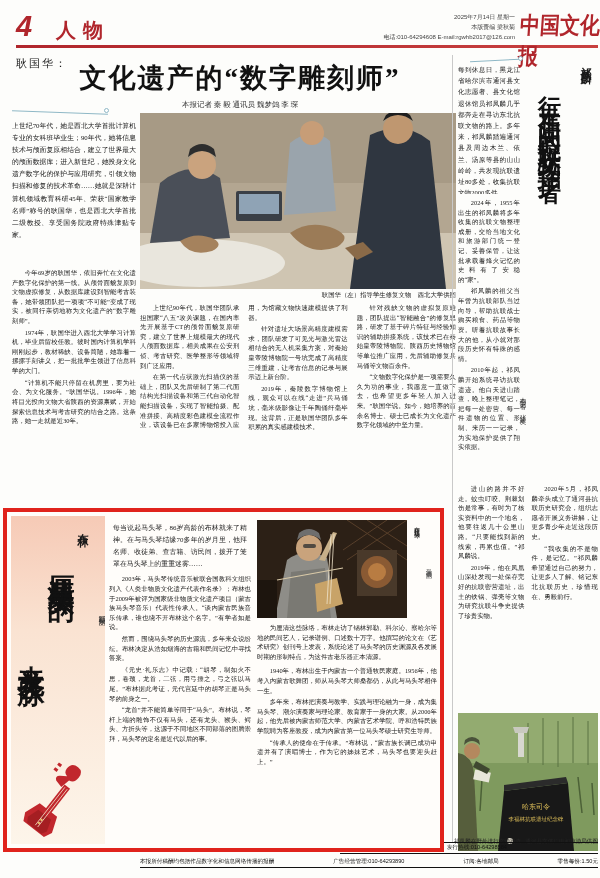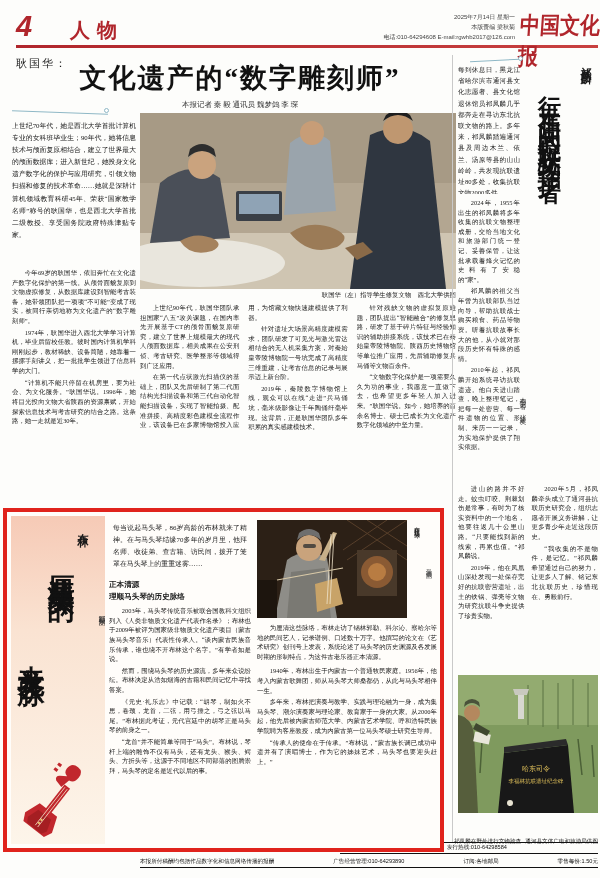--- a/index.html
+++ b/index.html
@@ -10,21 +10,21 @@
     font-family:"Liberation Serif", serif; color:#1a1a1a;
   }
   .abs { position:absolute; }
   .vtext { writing-mode:vertical-rl; text-orientation:upright; }
   p { margin:0 0 2px 0; text-indent:2em; }
   .jt { text-align:justify; }
 
   
   .page-num { left:16px; top:10px; font-size:29px; font-weight:bold; color:#b0262c;
               font-family:"Liberation Sans",sans-serif; font-style:italic;}
-  .section-title { left:70px; top:17px; font-size:20px; font-weight:bold; color:#b0262c;
+  .section-title { left:56px; top:17px; font-size:20px; font-weight:bold; color:#b0262c;
               letter-spacing:7px; }
   .red-rule { left:16px; top:45px; width:582px; height:3px;
               background:linear-gradient(90deg,#b0262c,#c8403f); }
   .header-meta { left:300px; top:12px; width:215px; text-align:right;
               font-size:6px; line-height:1.7; color:#444;
               font-family:"Liberation Sans",sans-serif;}
   .masthead { left:519px; top:14px; width:80px; font-size:20px; font-weight:bold;
               color:#b0262c; transform:skewX(-4deg) scaleY(1.15); letter-spacing:0px; }
 
   
@@ -52,21 +52,21 @@
   .ra-byline { left:518px; top:392px; font-size:6.5px; color:#333; letter-spacing:2px;}
   .ra-intro { left:458px; top:64px; width:62px; height:130px; font-size:6.6px; line-height:1.7;
               overflow:hidden;}
   .ra-qline { left:470px; top:60px; width:50px; height:1px; background:#8fb8c6; transform:rotate(-3deg);}
   .ra-qdot  { left:518px; top:56px; width:5px; height:5px; border:1px solid #8fb8c6;
               border-radius:50%; background:#fff;}
   .ra-body-top { left:458px; top:198px; width:62px; height:280px; font-size:6.4px;
               line-height:1.5; overflow:hidden;}
   .ra-body-bottom { left:458px; top:484px; width:140px; height:208px; font-size:6.4px;
               line-height:1.5; column-count:2; column-gap:7px; overflow:hidden;}
-  .ra-photo { left:458px; top:675px; width:140px; height:138px;}
+  .ra-photo { left:458px; top:713px; width:140px; height:138px;}
   .ra-caption { left:454px; top:838px; width:144px; font-size:5.6px; color:#222;
               display:flex; justify-content:space-between;}
 
   
   .red-box { left:3px; top:508px; width:441px; height:344px; border:4px solid #e0231c;
               background:#fffdfa; z-index:5;}
   .strip { position:absolute; left:4px; top:4px; width:94px; height:328px;
               background:linear-gradient(180deg,#f6cab6 0%,#fae3d2 35%,#fdf5ea 100%);}
   .b-kicker { position:absolute; left:64px; top:8px; font-size:11px; font-weight:bold; letter-spacing:3px;}
   .b-h1 { position:absolute; left:32px; top:38px; font-size:27px; font-weight:bold;
@@ -232,24 +232,20 @@
           <line x1="43" y1="26" x2="43" y2="74" stroke="#f3d9c4" stroke-width="0.8"></line>
           <circle cx="41.5" cy="66" r="1.2" fill="#e9c06a"></circle>
           <circle cx="41.5" cy="70" r="1.2" fill="#e9c06a"></circle>
         </g>
       </svg>
     </div>
     <div class="vtext b-byline">阿勒得尔图</div>
 
     <div class="b-colA">
       <div class="b-quote jt">每当说起马头琴，86岁高龄的布林就来了精神。在与马头琴结缘70多年的岁月里，他拜名师、收徒弟、查古籍、访民间，拨开了笼罩在马头琴上的重重迷雾……</div>
-      <div class="b-subhead">
-        <div>正本清源</div>
-        <div>理顺马头琴的历史脉络</div>
-      </div>
       <div class="body jt">
           <p>2003年，马头琴传统音乐被联合国教科文组织列入《人类非物质文化遗产代表作名录》；布林也于2009年被评为国家级非物质文化遗产项目（蒙古族马头琴音乐）代表性传承人。“谈内蒙古民族音乐传承，谁也绕不开布林这个名字。”有学者如是说。</p>
           <p>然而，围绕马头琴的历史源流，多年来众说纷纭。布林决定从浩如烟海的古籍和民间记忆中寻找答案。</p>
           <p>《元史·礼乐志》中记载：“胡琴，制如火不思，卷颈，龙首，二弦，用弓捶之，弓之弦以马尾。”布林据此考证，元代宫廷中的胡琴正是马头琴的前身之一。</p>
           <p>“龙首”并不能简单等同于“马头”。布林说，琴杆上端的雕饰不仅有马头，还有龙头、猴头、鳄头、方折头等，这源于不同地区不同部落的图腾崇拜，马头琴的定名是近代以后的事。</p>
         </div>
     </div>
 
     <div class="b-colB">
       <div class="b-photo">

